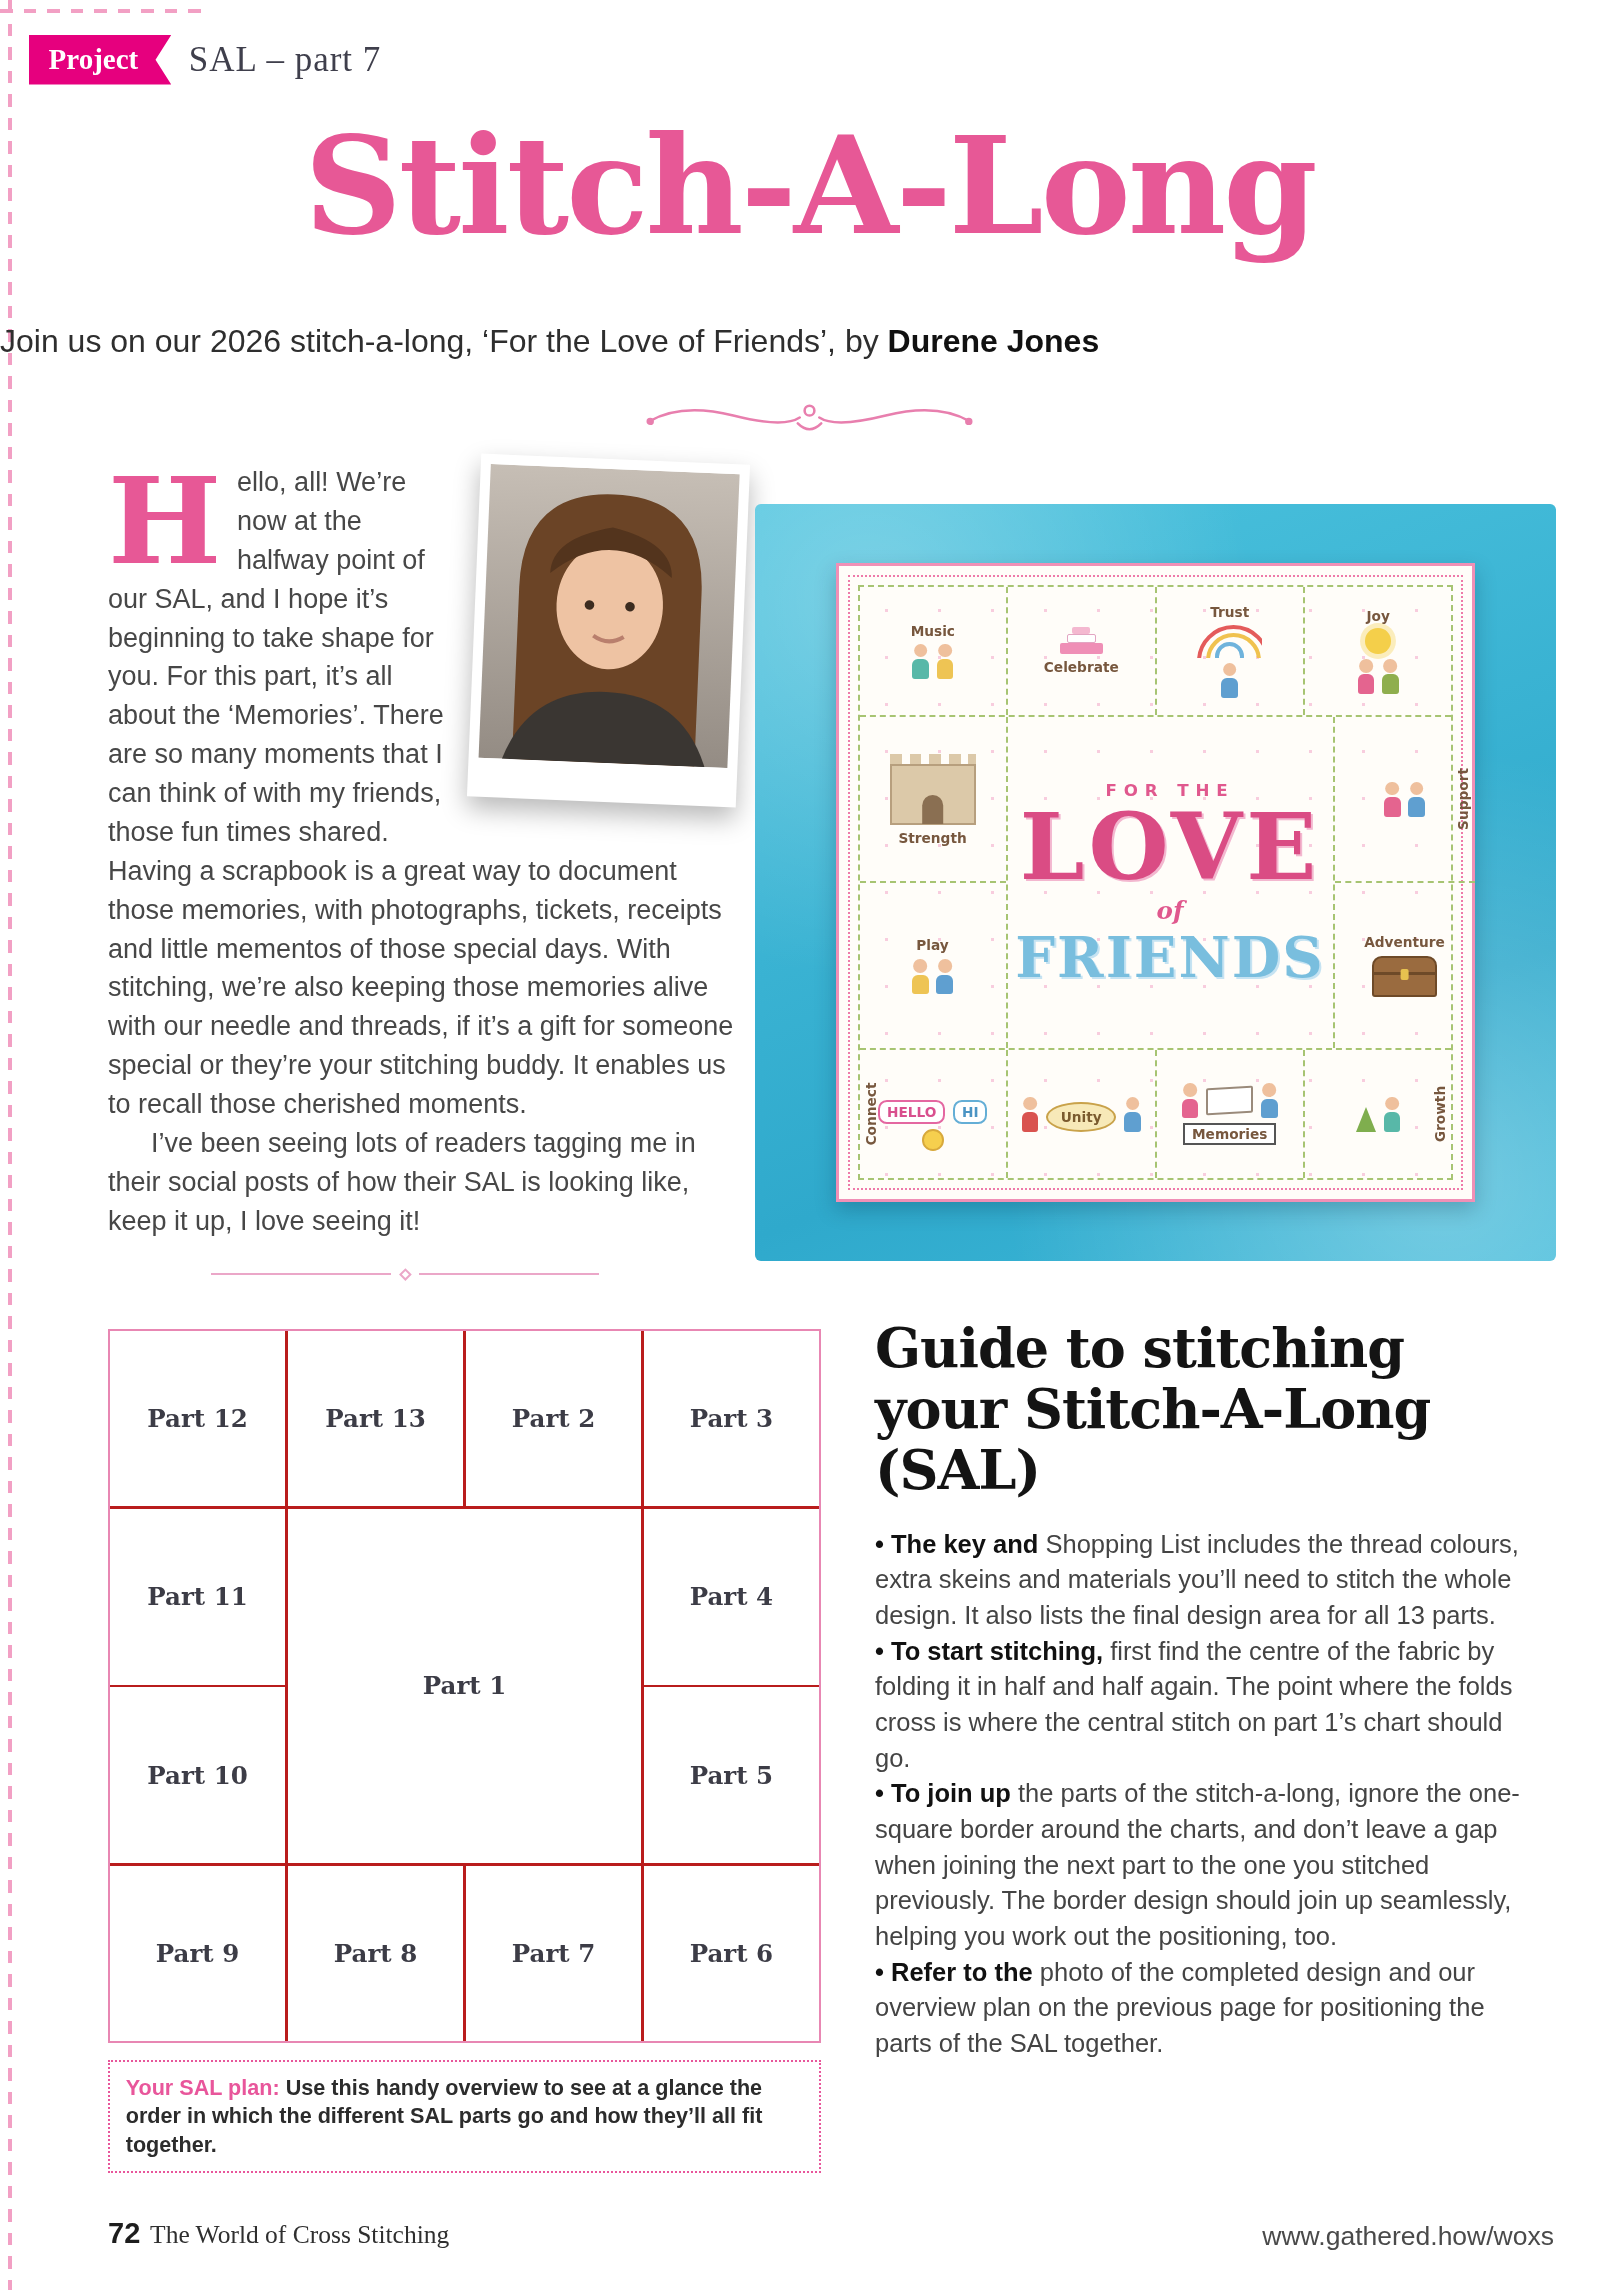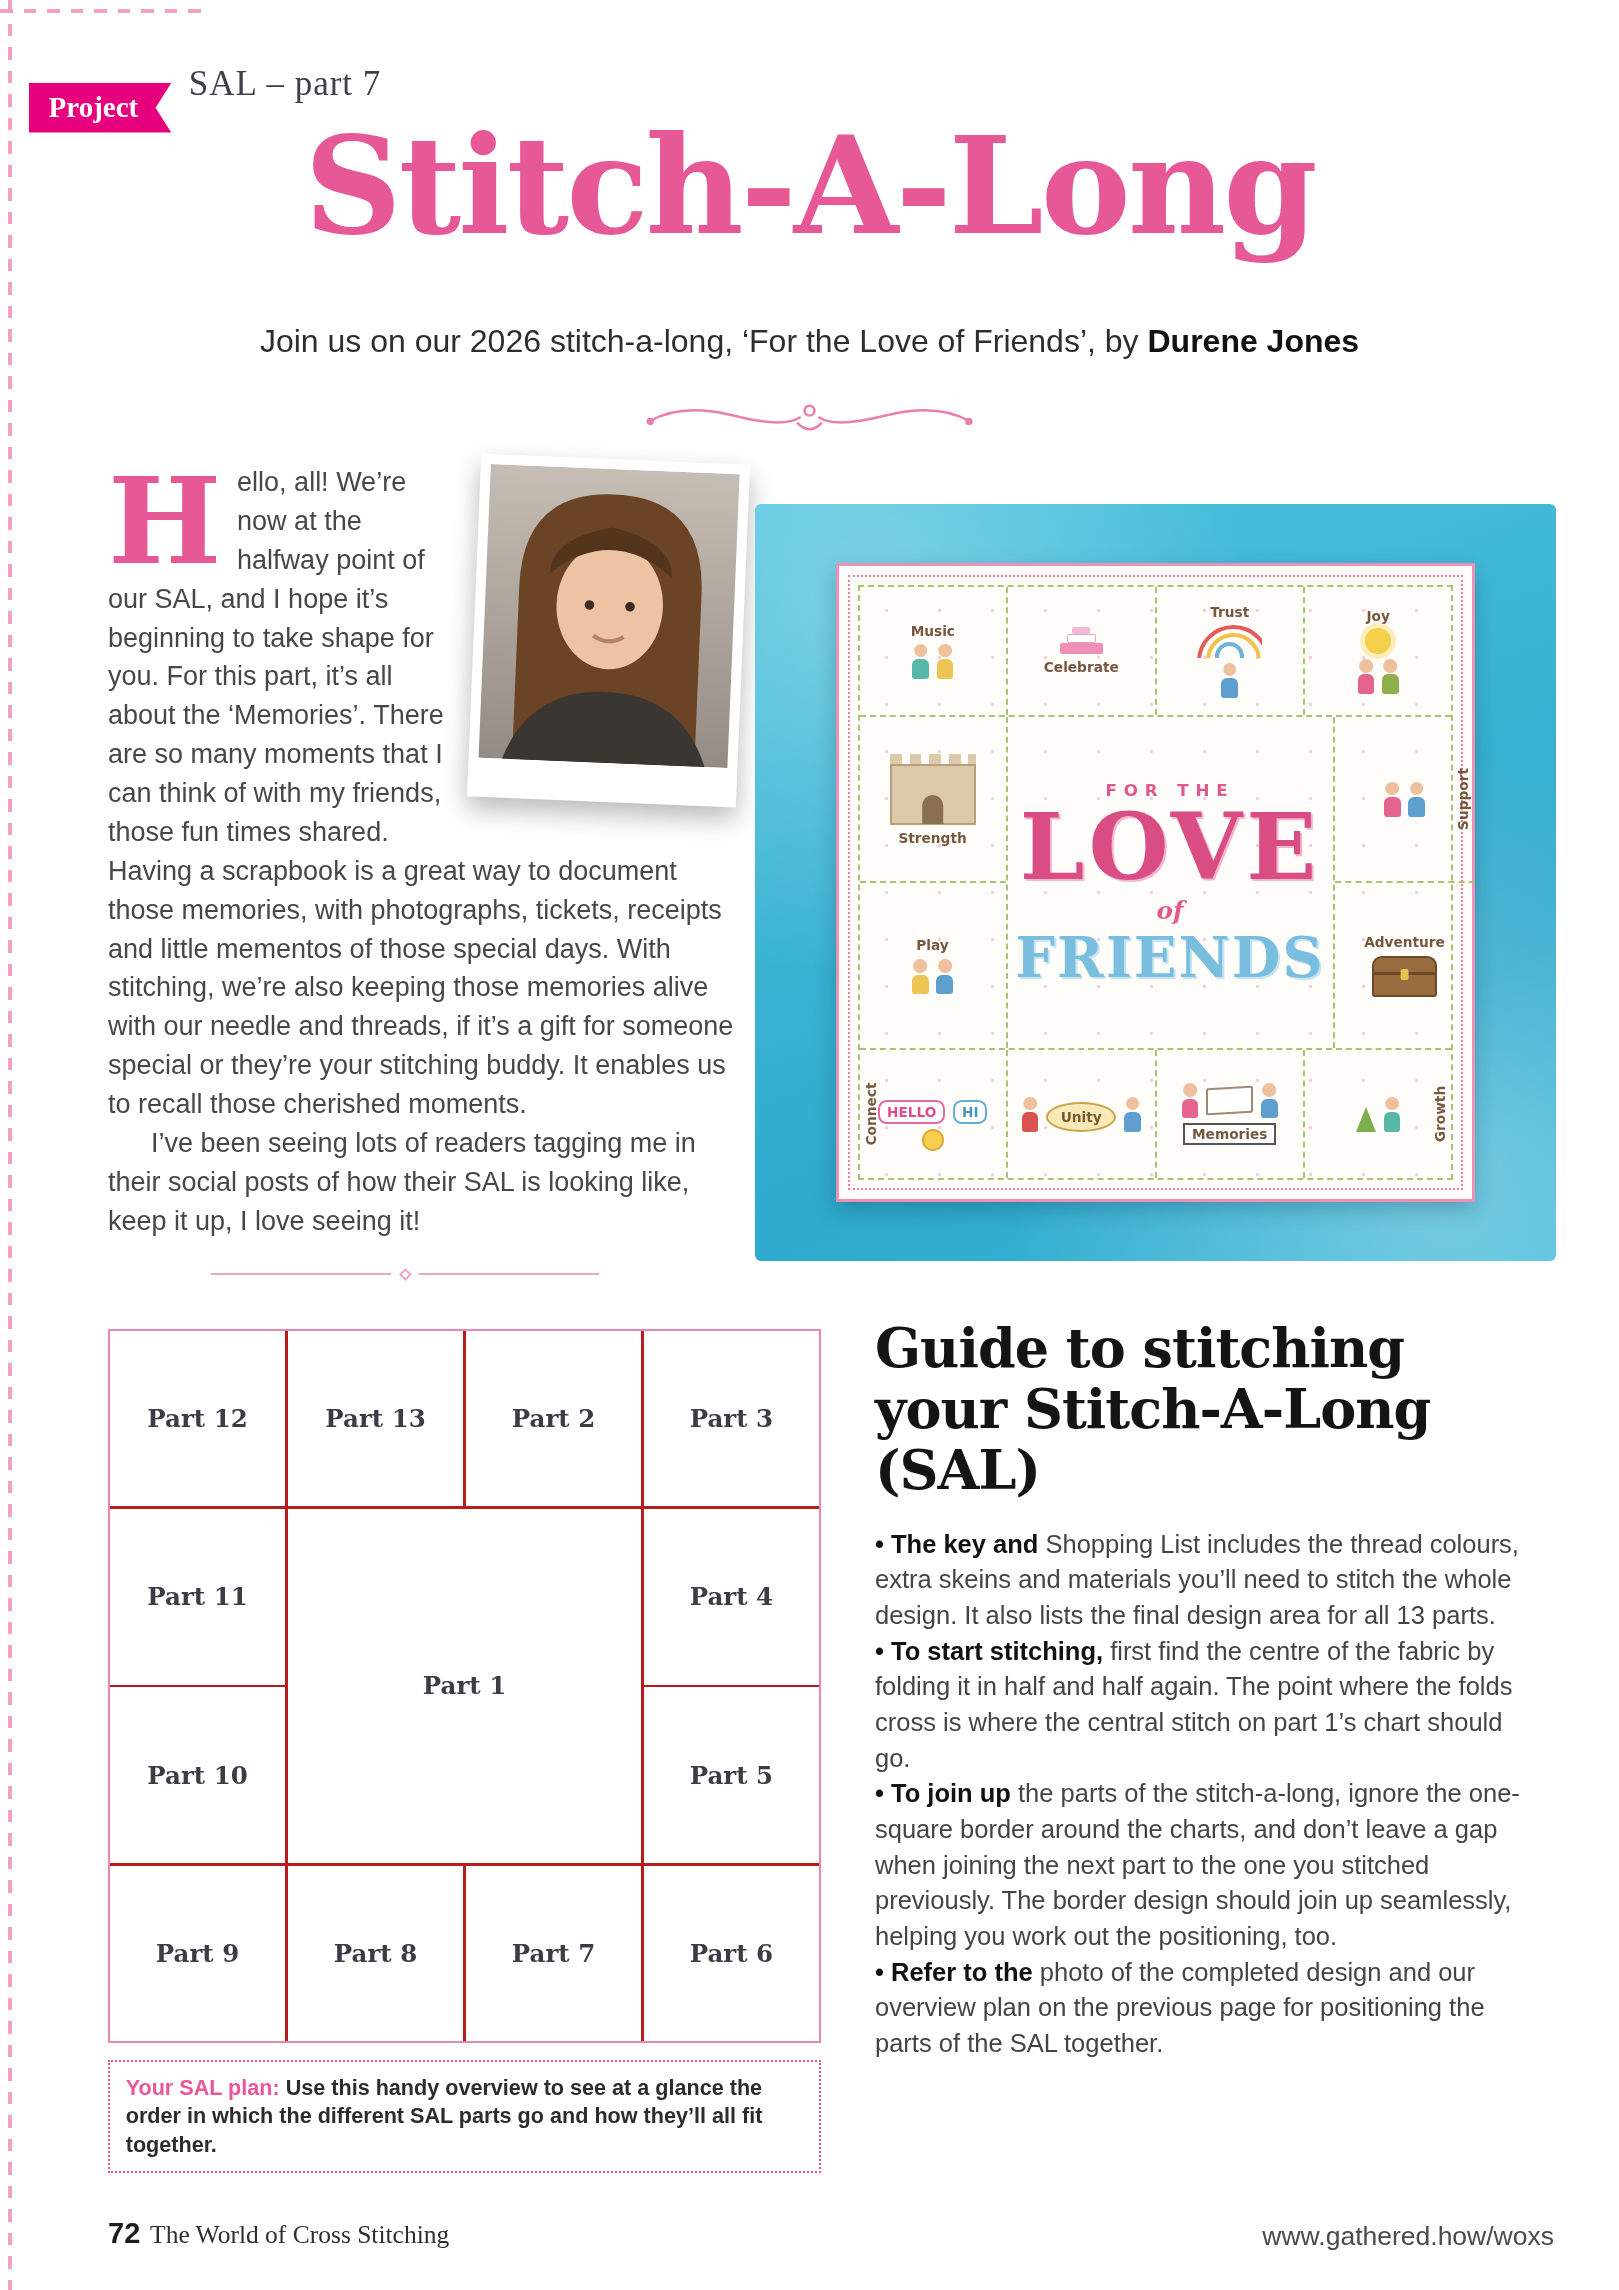--- a/index.html
+++ b/index.html
@@ -8,27 +8,27 @@
 
   
   .edge-left { position:absolute; left:7.8px; top:0; bottom:0; width:3.9px;
     background:repeating-linear-gradient(180deg,#f2a0c4 0 12.7px, transparent 12.7px 23.5px); }
   .edge-top { position:absolute; left:0; top:8.8px; width:211px; height:3.9px;
     background:repeating-linear-gradient(90deg,#f2a0c4 0 12.7px, transparent 12.7px 23.5px); }
 
   
   .ribbon-row { position:absolute; left:29px; top:35px; display:flex; align-items:center; gap:17.6px; }
   .ribbon { background:#e6007e; color:#fff; font:700 29px "Liberation Serif", serif;
-    padding:7.8px 33px 8.8px 19.6px; clip-path:polygon(0 0,100% 0,calc(100% - 15.7px) 50%,100% 100%,0 100%);margin-top:48px; }
+    padding:7.8px 33px 8.8px 19.6px; clip-path:polygon(0 0,100% 0,calc(100% - 15.7px) 50%,100% 100%,0 100%); }
   .ribbon-sub { font:400 35px "Liberation Serif", serif; color:#3f3f4c; letter-spacing:1px; }
 
   
   .title { position:absolute; left:0; right:0; top:118px; text-align:center;
     font:700 135px "DejaVu Serif", serif; color:#e75896; letter-spacing:-2.9px; line-height:1; }
-  .subtitle { position:absolute; left:0; right:0; top:323px; text-align:center;
+  .subtitle { position:absolute; left:0; right:0; top:323px; 
     font-size:32px; color:#2e2e2e; }
   .subtitle b { font-weight:700; color:#111; }
   .flourish { position:absolute; left:0; right:0; top:396px; text-align:center; }
 
   
   .intro { position:absolute; left:108px; top:463px; width:629px;
     font-size:27px; line-height:1.44; color:#474747; }
   .dropcap { float:left; font:700 120px "DejaVu Serif", serif; color:#e75896;
     line-height:.8; padding:9.8px 15.7px 0 0; }
   .intro p.p2 { text-indent:43px; }

